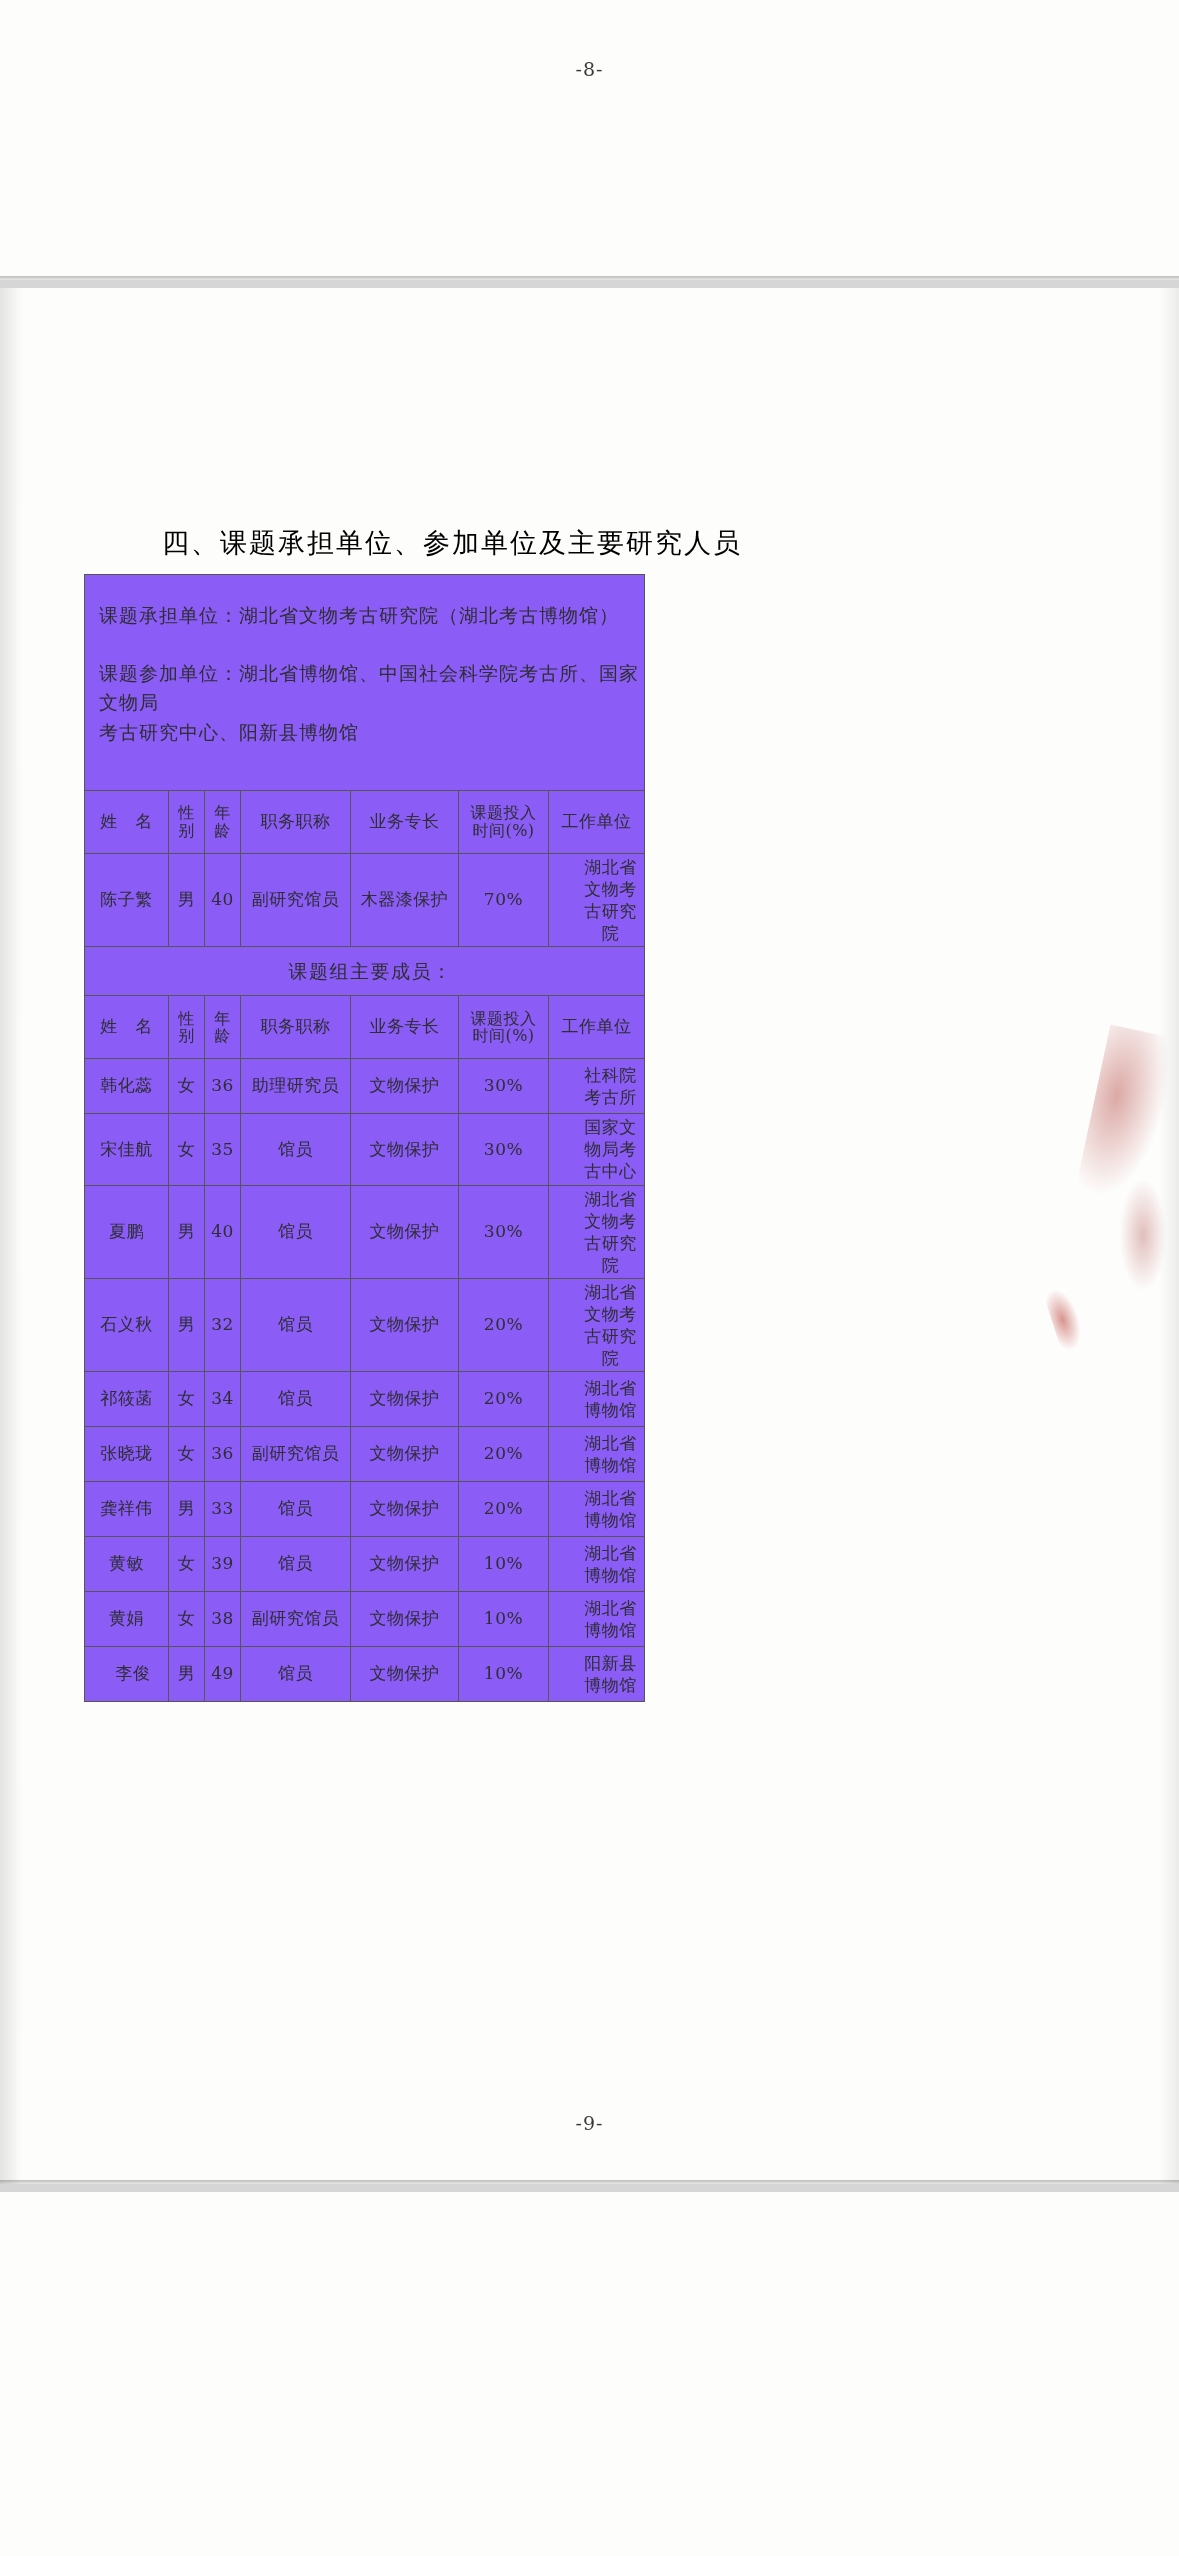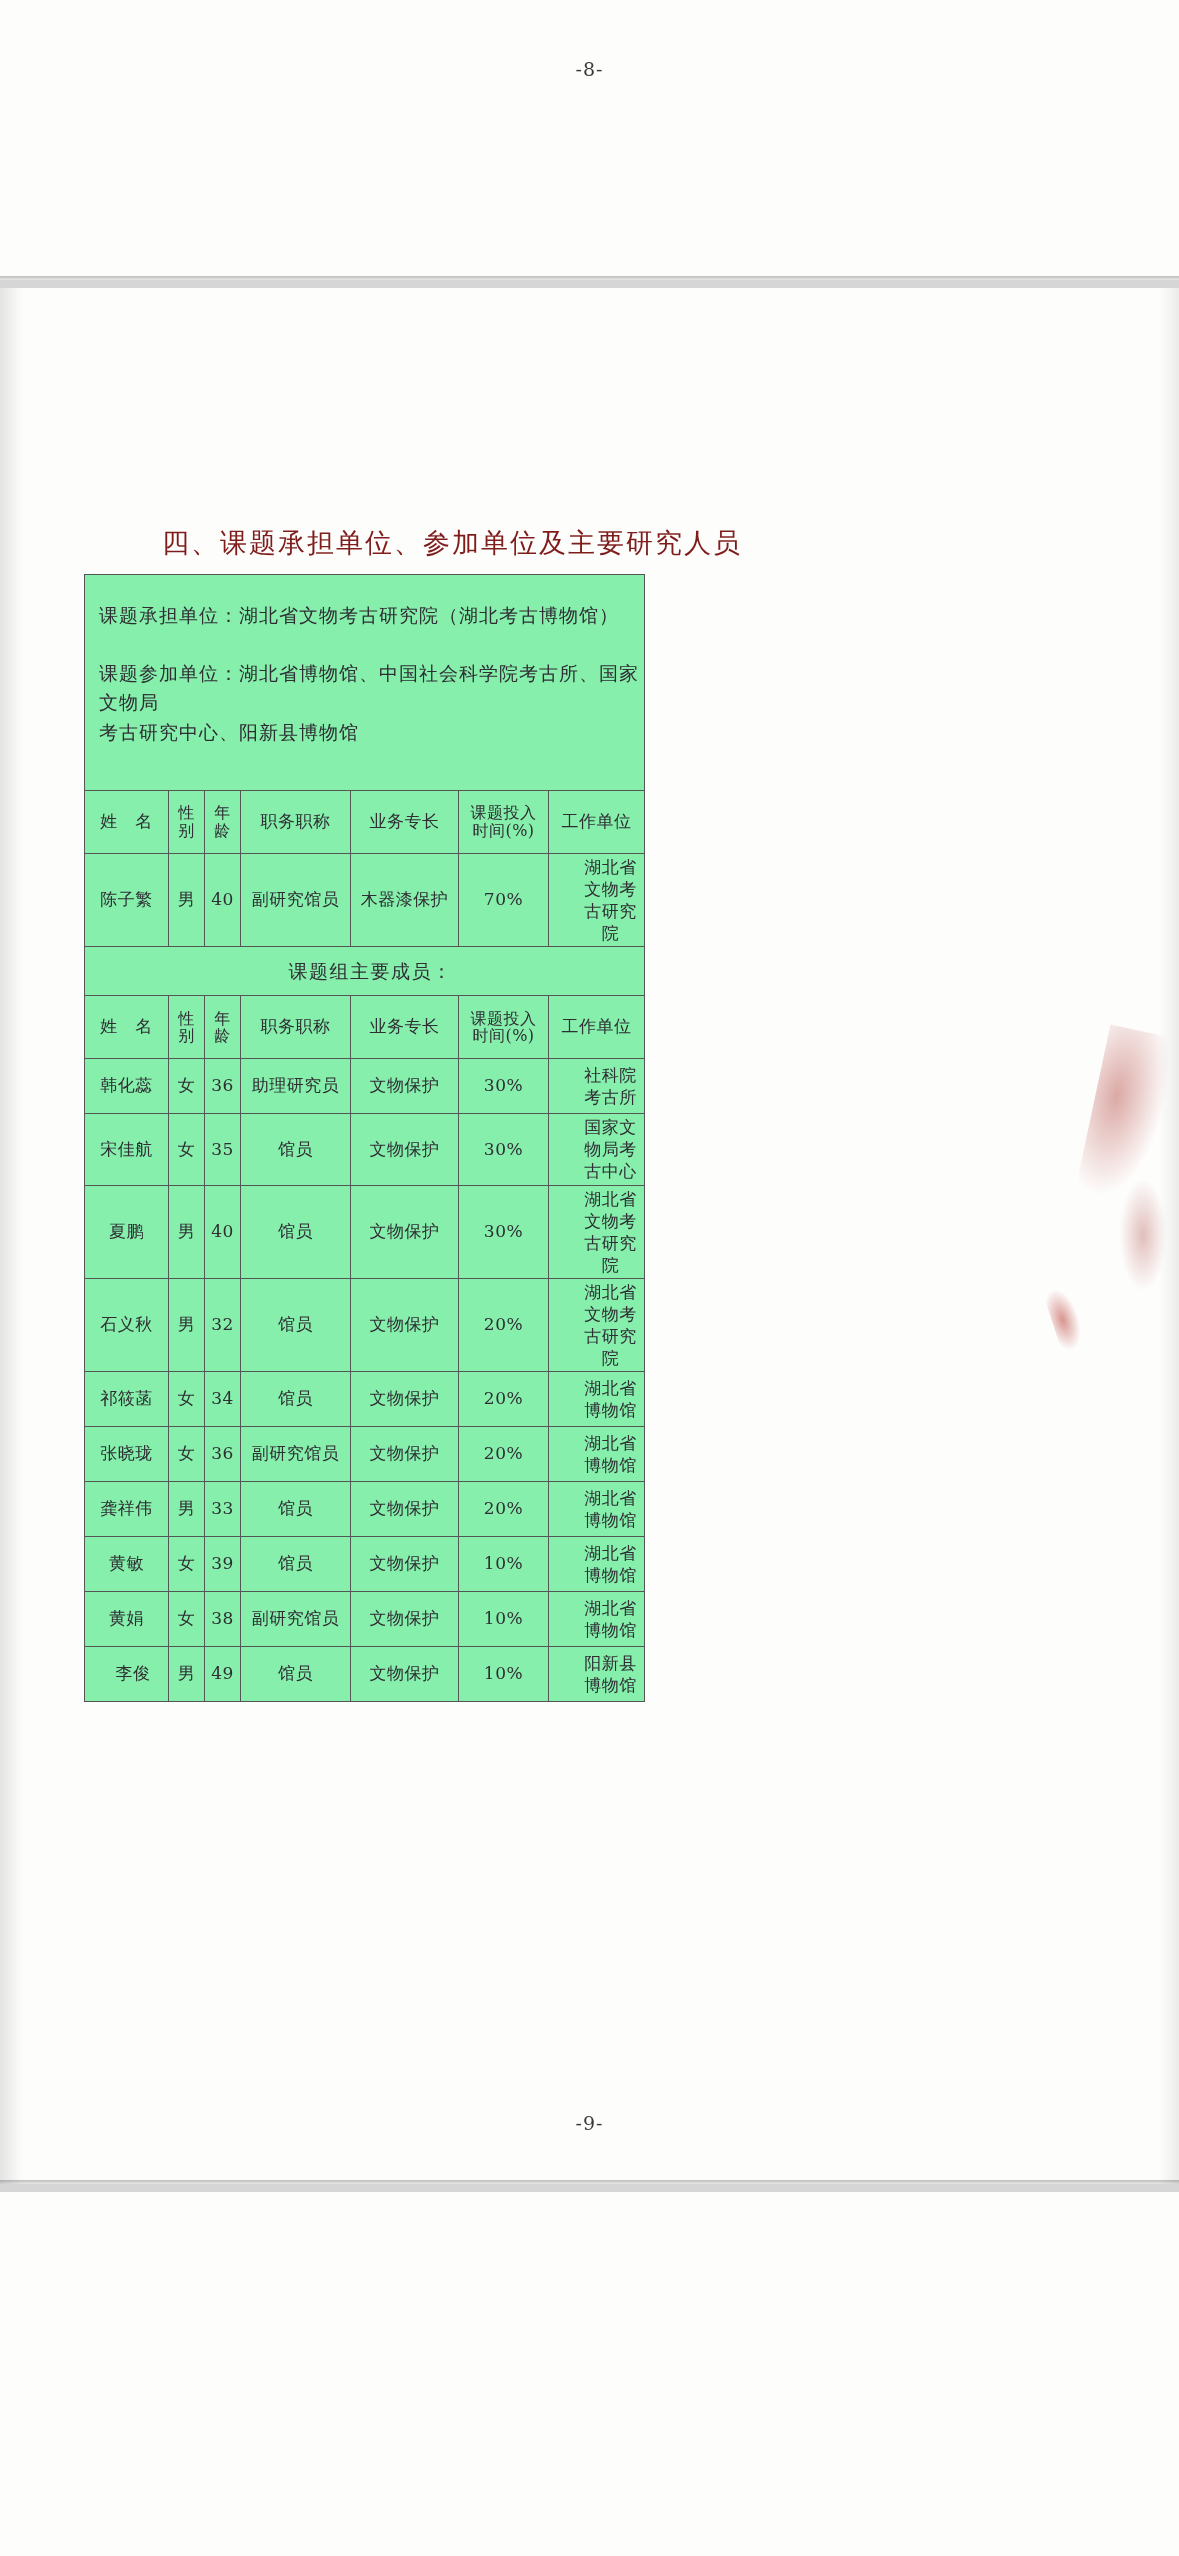--- a/index.html
+++ b/index.html
@@ -60,33 +60,33 @@
     letter-spacing: 1px;
     font-family: "DejaVu Serif", "Liberation Serif", serif;
   }
   .pn-8 { top: 58px; }
   .pn-9 { top: 1824px; }
 
   
   .section-heading {
     position: absolute;
     font-size: 27px;
-    color: #7f1d1d;
+    color: #000000;
     letter-spacing: 2px;
     font-family: "DejaVu Serif", "Liberation Serif", serif;
     white-space: nowrap;
   }
   #heading-4 { left: 162px; top: 237px; }
 
   
   .tbl {
     position: absolute;
     border-collapse: collapse;
     table-layout: fixed;
-    background: #86efac;
+    background: #8b5cf6;
   }
   .tbl td {
     border: 1.4px solid #555;
     font-size: 17px;
     color: #2e2e33;
     text-align: center;
     vertical-align: middle;
     padding: 2px 3px;
     line-height: 1.28;
     font-family: "DejaVu Serif", "Liberation Serif", serif;

